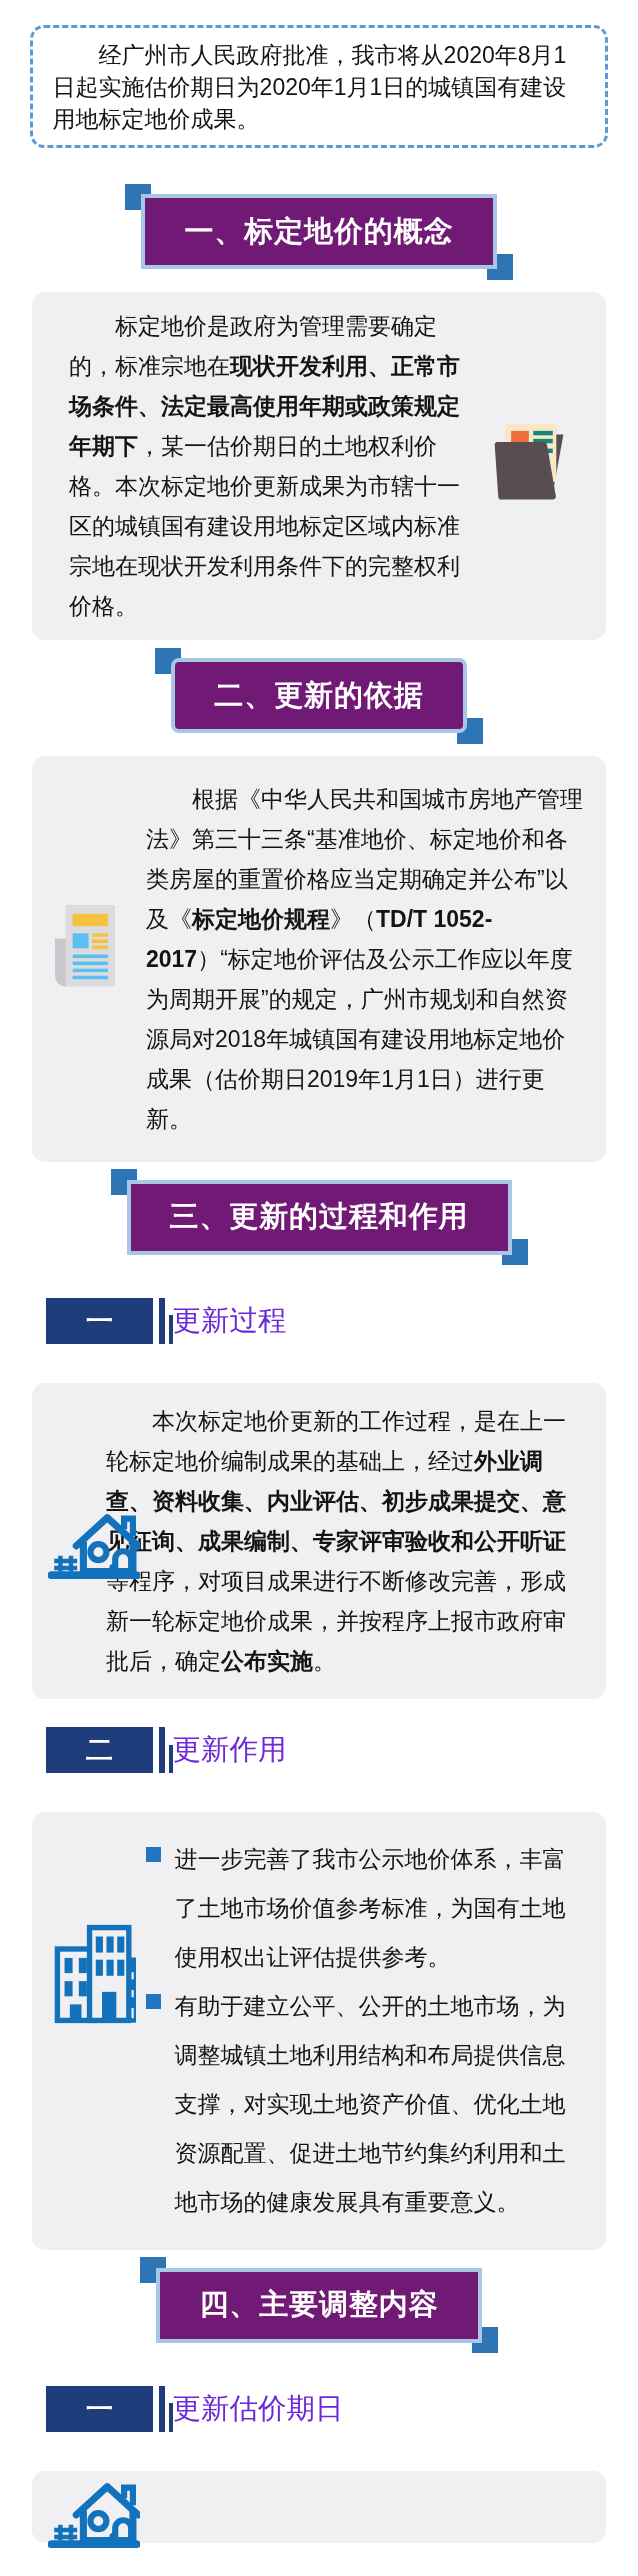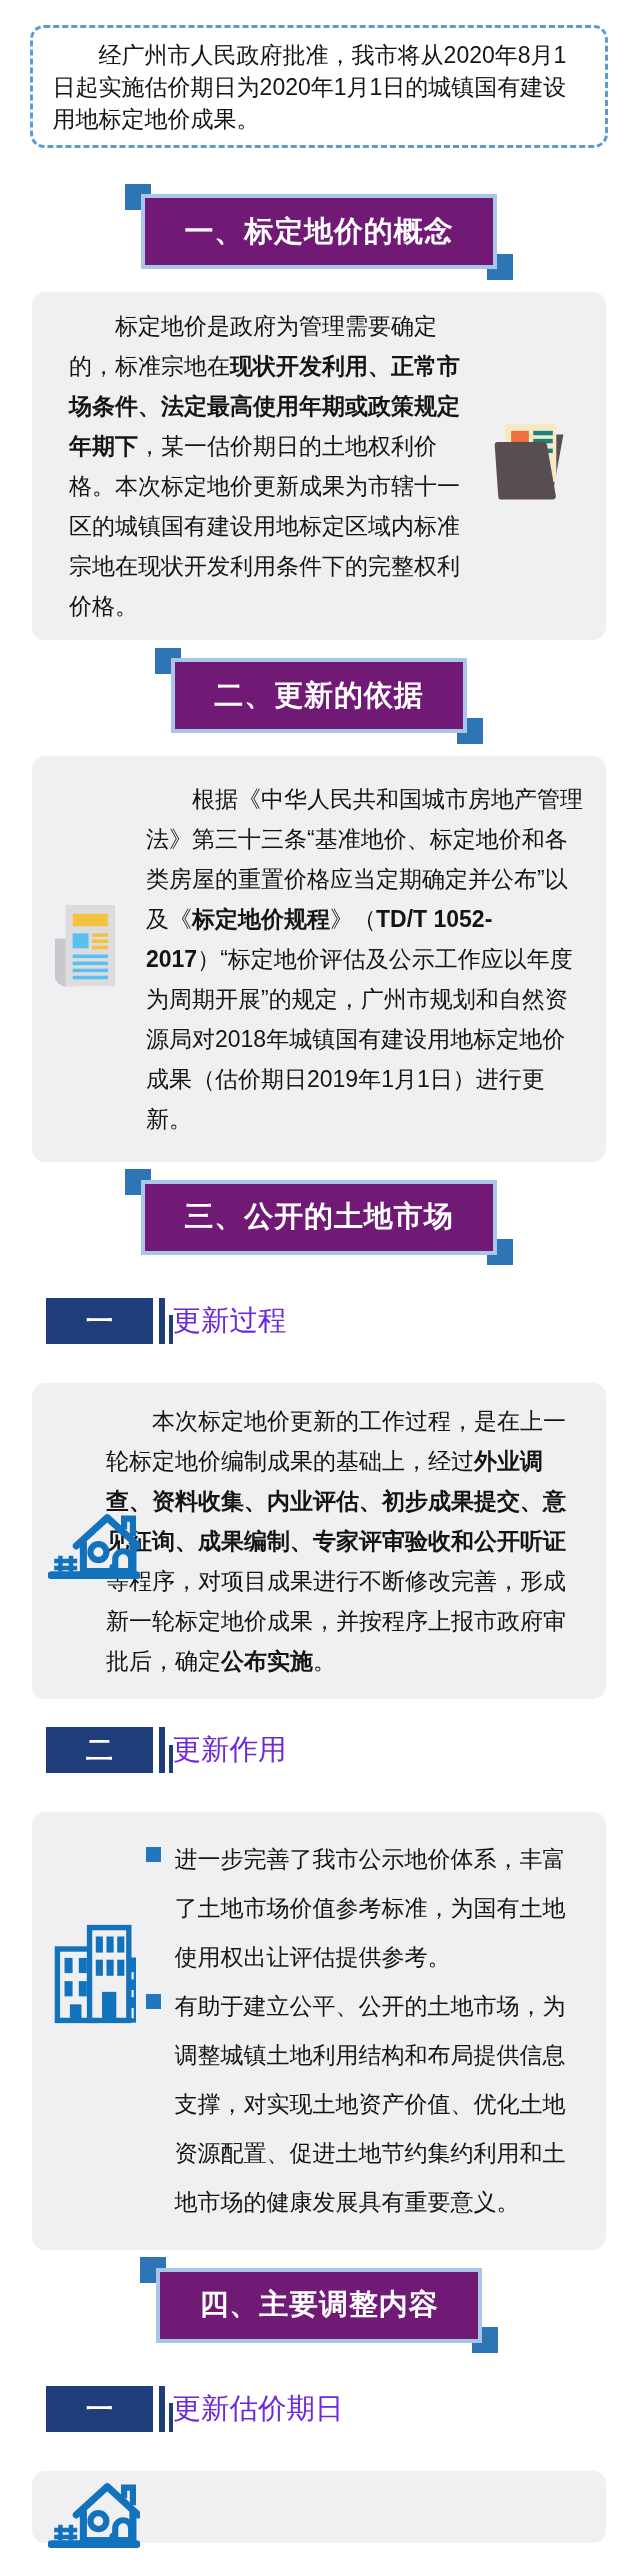--- a/index.html
+++ b/index.html
@@ -101,21 +101,21 @@
       <rect x="27" y="30" width="47" height="5" fill="#15847c"></rect>
       <path d="M12 26 L64 26 L74 84 L16 84 Z" fill="#584d51" stroke="#584d51" stroke-width="7" stroke-linejoin="round"></path>
     </svg>
   </span>
 </div>
 
 <div class="section-header">
   <div class="header-wrap">
     <span class="sq sq-tl"></span>
     <span class="sq sq-br"></span>
-    <h2 class="header-box" style="margin:0;">二、更新的依据</h2>
+    <h2 class="header-box" style="margin:0;border-radius:8px;">二、更新的依据</h2>
   </div>
 </div>
 
 <div class="panel panel-basis">
   <span class="icon-anchor anchor-news">
     <svg width="71" height="84" viewBox="0 0 80 95" xmlns="http://www.w3.org/2000/svg">
       <path d="M10 38 v42 a12 12 0 0 0 12 12 h10 V38 Z" fill="#c9c9cd"></path>
       <rect x="22" y="0" width="56" height="92" fill="#dcdcdf"></rect>
       <rect x="30" y="10" width="40" height="14" fill="#f4c23e"></rect>
       <rect x="30" y="32" width="18" height="17" fill="#59c0f0"></rect>
@@ -128,21 +128,21 @@
       <rect x="30" y="80" width="40" height="4" fill="#59c0f0"></rect>
     </svg>
   </span>
   <p class="body-text indent" style="margin:0;"><span>根据《中华人民共和国城市房地产管理法》第三十三条“基准地价、标定地价和各类房屋的重置价格应当定期确定并公布”以及《</span><span class="bold">标定地价规程</span><span>》（</span><span class="bold">TD/T 1052-2017</span><span>）“标定地价评估及公示工作应以年度为周期开展”的规定，广州市规划和自然资源局对2018年城镇国有建设用地标定地价成果（估价期日2019年1月1日）进行更新。</span></p>
 </div>
 
 <div class="section-header">
   <div class="header-wrap">
     <span class="sq sq-tl"></span>
     <span class="sq sq-br"></span>
-    <h2 class="header-box" style="margin:0;">三、公开的土地市场</h2>
+    <h2 class="header-box" style="margin:0;">三、更新的过程和作用</h2>
   </div>
 </div>
 
 <div class="subsection after-header">
   <div class="sub-num">一</div>
   <span class="vbar-thick"></span>
   <span class="vbar-thin"></span>
   <h3 class="sub-label" style="margin:0;">更新过程</h3>
 </div>
 

